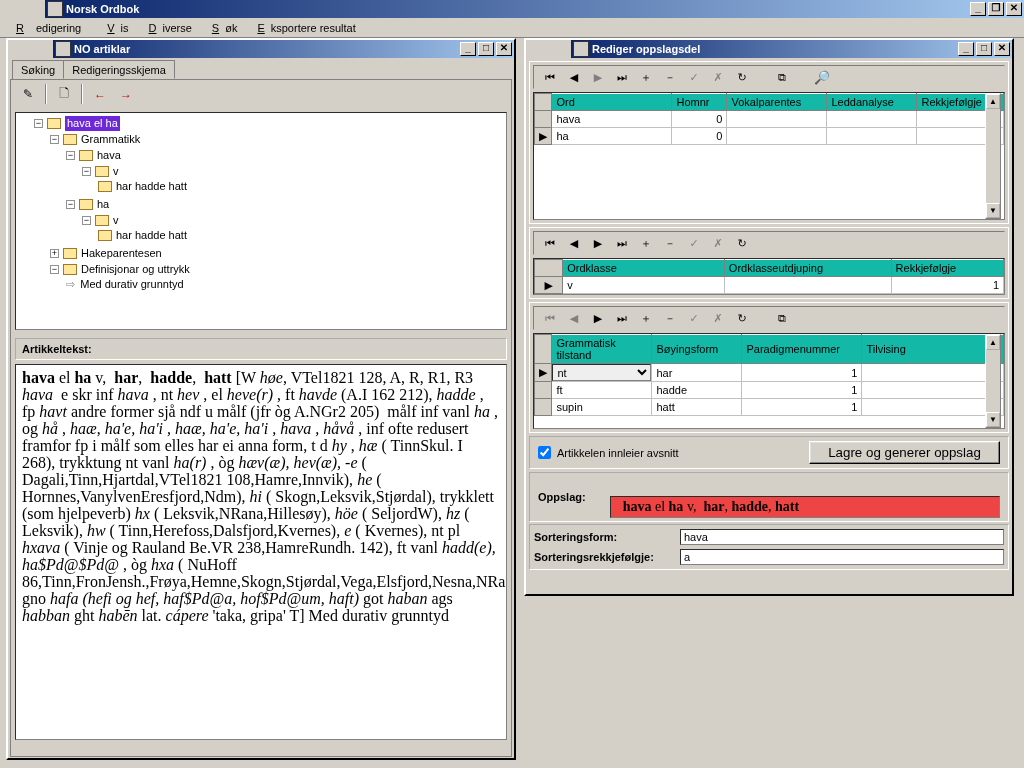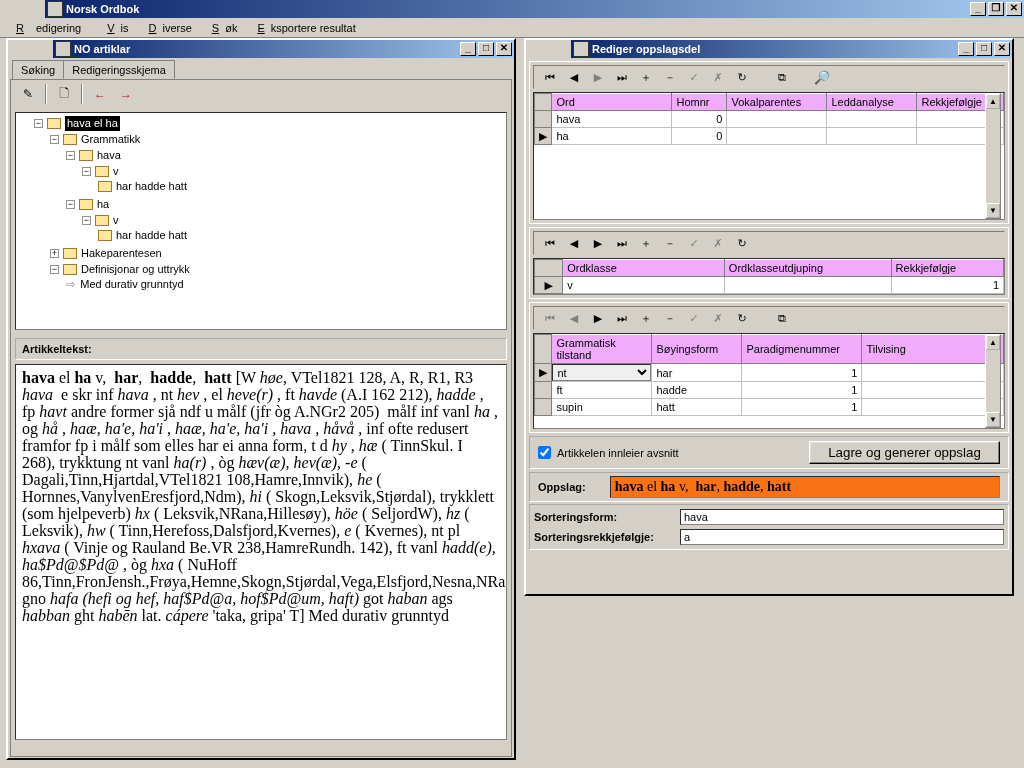--- a/index.html
+++ b/index.html
@@ -64,58 +64,58 @@
 .tree {
   background:#fff; border:1px inset #808080; overflow:auto;
   padding:2px; margin:4px;
 }
 .tree ul { list-style:none; padding-left:16px; }
 .tree li { white-space:nowrap; line-height:15px; }
 .tree .node { display:inline-flex; align-items:center; gap:2px; }
 .tree .expander { width:9px; height:9px; border:1px solid #919191; text-align:center; font-size:9px; line-height:7px; background:#fff; cursor:pointer; margin-right:2px; }
 .tree .folder { width:14px; height:11px; background:#ffe79c; border:1px solid #a0782c; margin-right:2px; }
 .tree .folder.open { background:#ffe79c; }
-.tree .sel { background:#000000; color:#fff; padding:0 2px; }
+.tree .sel { background:#6d28d9; color:#fff; padding:0 2px; }
 .panel-label { padding:4px 6px; font-weight:normal; background:#d4d0c8; border:1px inset #fff; margin:4px; }
 .article {
   background:#fff; border:1px inset #808080;
   margin:0 4px 16px 4px; padding:4px 6px; overflow:auto;
   font-family: "Times New Roman", serif; font-size:16px; line-height:17px;
 }
 .grid-toolbar {
   display:flex; gap:4px; padding:3px 6px; align-items:center;
   background:#d4d0c8; border:1px inset #d4d0c8; margin:3px;
 }
 .navbtn {
   width:20px; height:16px; display:flex; align-items:center; justify-content:center;
   cursor:pointer; font-size:11px; color:#000;
 }
 .navbtn.dis { color:#808080; }
 .grid {
   border:1px inset #808080; background:#fff; margin:0 3px 3px 3px;
 }
 .grid table { border-collapse:collapse; width:100%; font-size:11px; }
 .grid th {
-  background:#f0abfc; border:1px solid #808080; border-top-color:#fff; border-left-color:#fff;
+  background:#14b8a6; border:1px solid #808080; border-top-color:#fff; border-left-color:#fff;
   text-align:left; padding:2px 4px; font-weight:normal;
 }
 .grid td { border:1px solid #c0c0c0; padding:1px 4px; height:17px; background:#fff; }
 .grid .rowhdr { width:14px; background:#d4d0c8; border:1px solid #808080; text-align:center; }
 .grid .num { text-align:right; }
 .grid-box { position:relative; margin:3px; border:1px solid #fff; }
 .checkbox-row { display:flex; align-items:center; gap:6px; padding:4px 8px; margin:3px; border:1px inset #fff; }
 .win-button {
   background:#d4d0c8; border:1px solid #000; border-top-color:#fff; border-left-color:#fff;
   box-shadow: inset -1px -1px #808080, inset 1px 1px #dfdfdf;
   padding:3px 18px; cursor:pointer;
 }
 .field-row { display:flex; align-items:center; gap:24px; padding:3px 8px; margin:2px 3px; border:1px inset #fff; }
 .field-row label { font-weight:bold; }
 .field-row .sunken {
-  flex:1; background:#f97316; border:1px inset #808080; padding:2px 4px;
+  flex:1; background:#ef4444; border:1px inset #808080; padding:2px 12px;margin-top:20px;
 }
 input.txt {
   border:1px inset #808080; padding:1px 3px; font-family:inherit; font-size:11px; background:#fff;
 }
 .vscrollbar {
   position:absolute; right:3px; width:16px; background:#d4d0c8;
   border:1px solid #808080; border-top-color:#fff; border-left-color:#fff;
 }
 .vscrollbar .arrow { height:15px; background:#d4d0c8; border:1px outset #fff; font-size:8px; text-align:center; line-height:13px; }
 select.combo { font-size:11px; height:17px; width:100%; border:1px inset #808080; }

